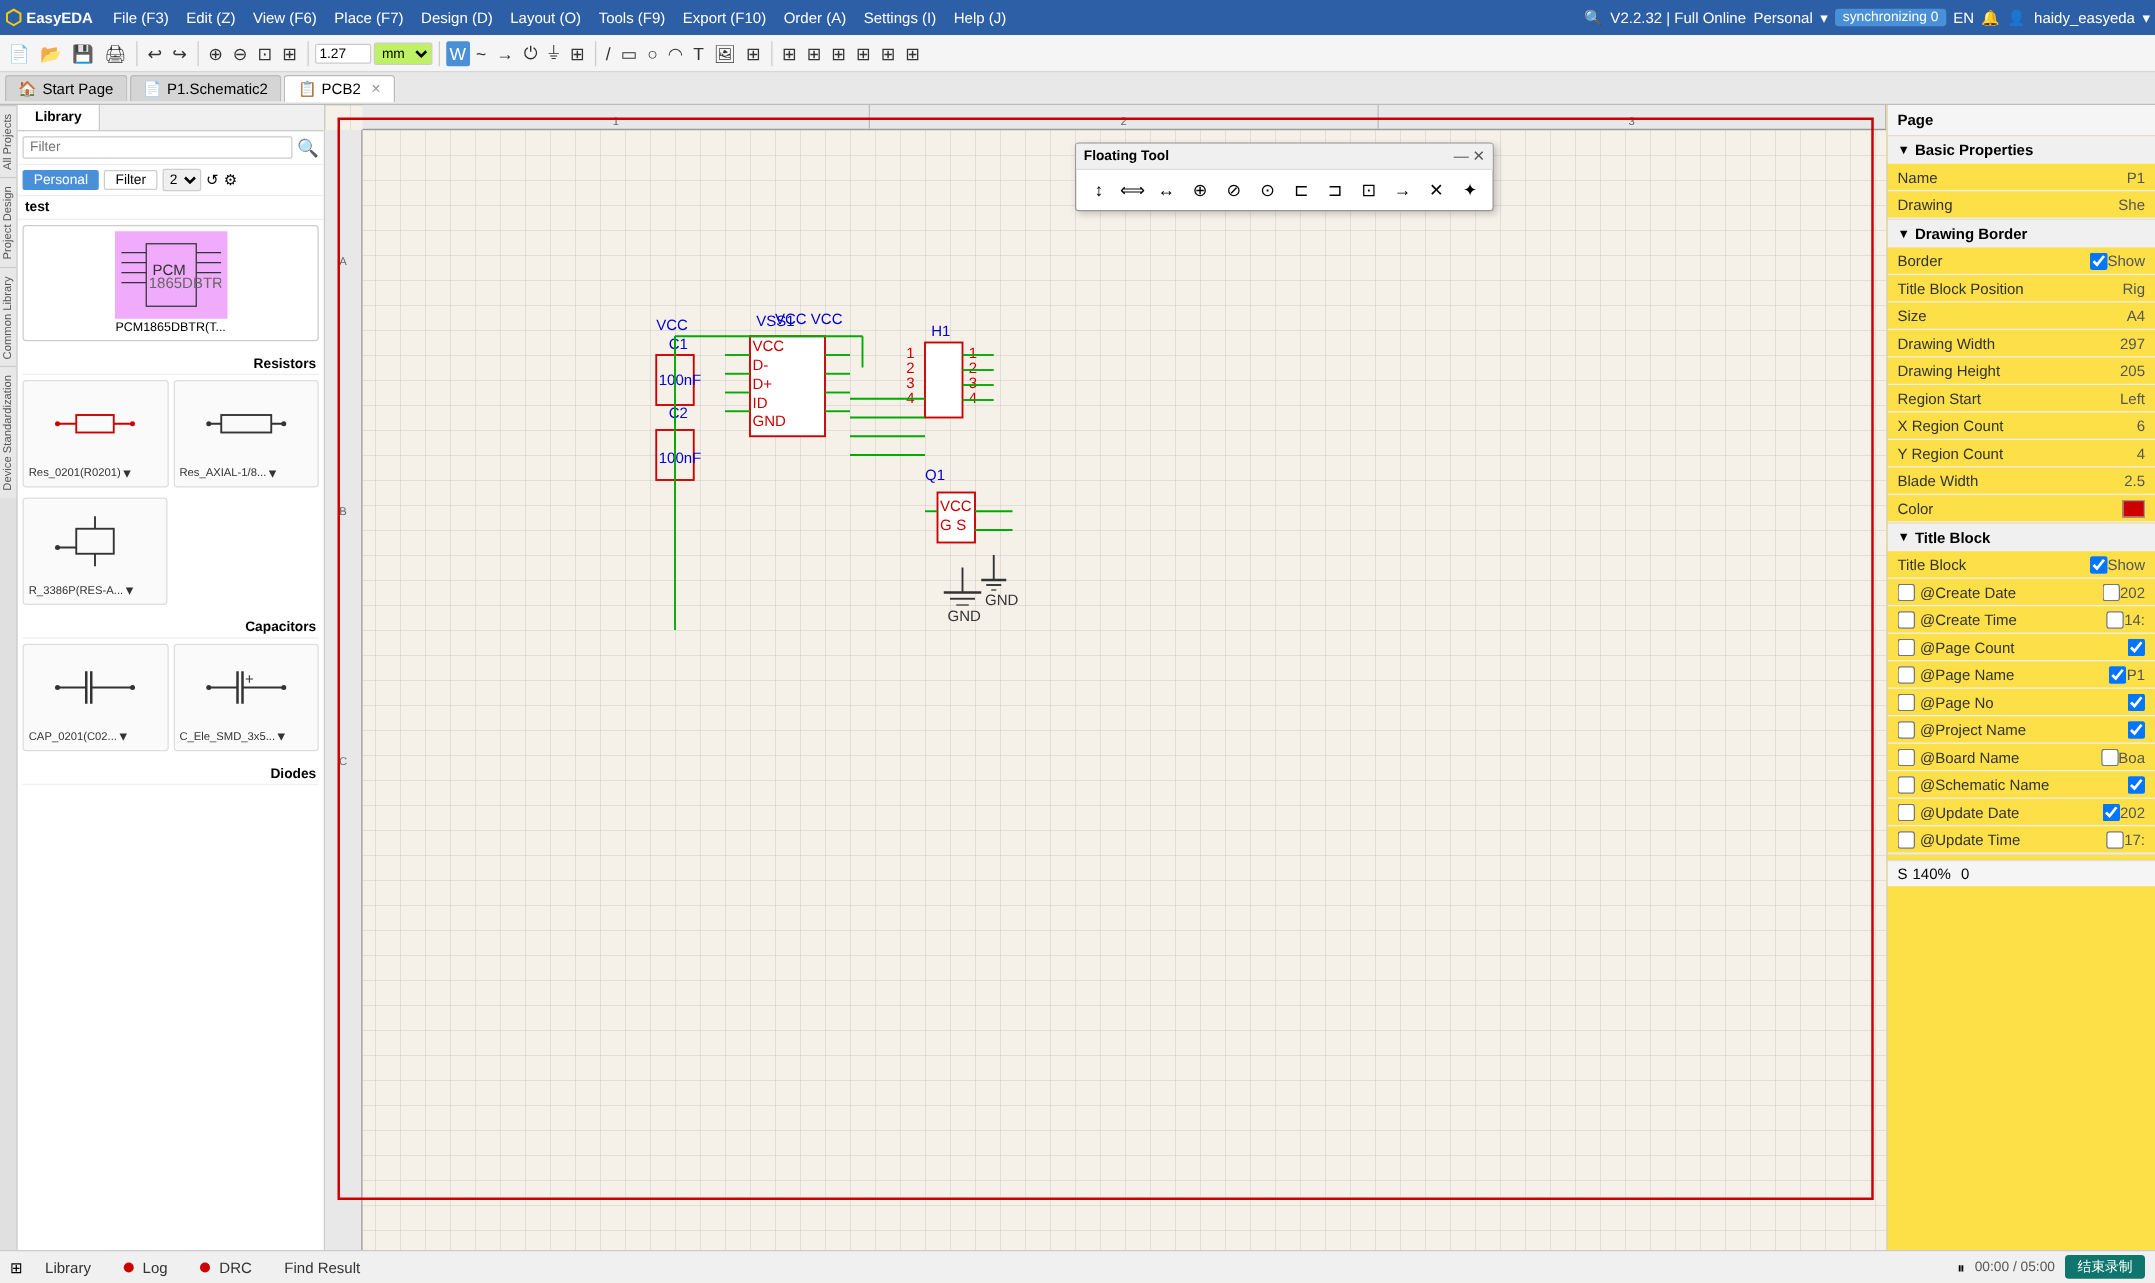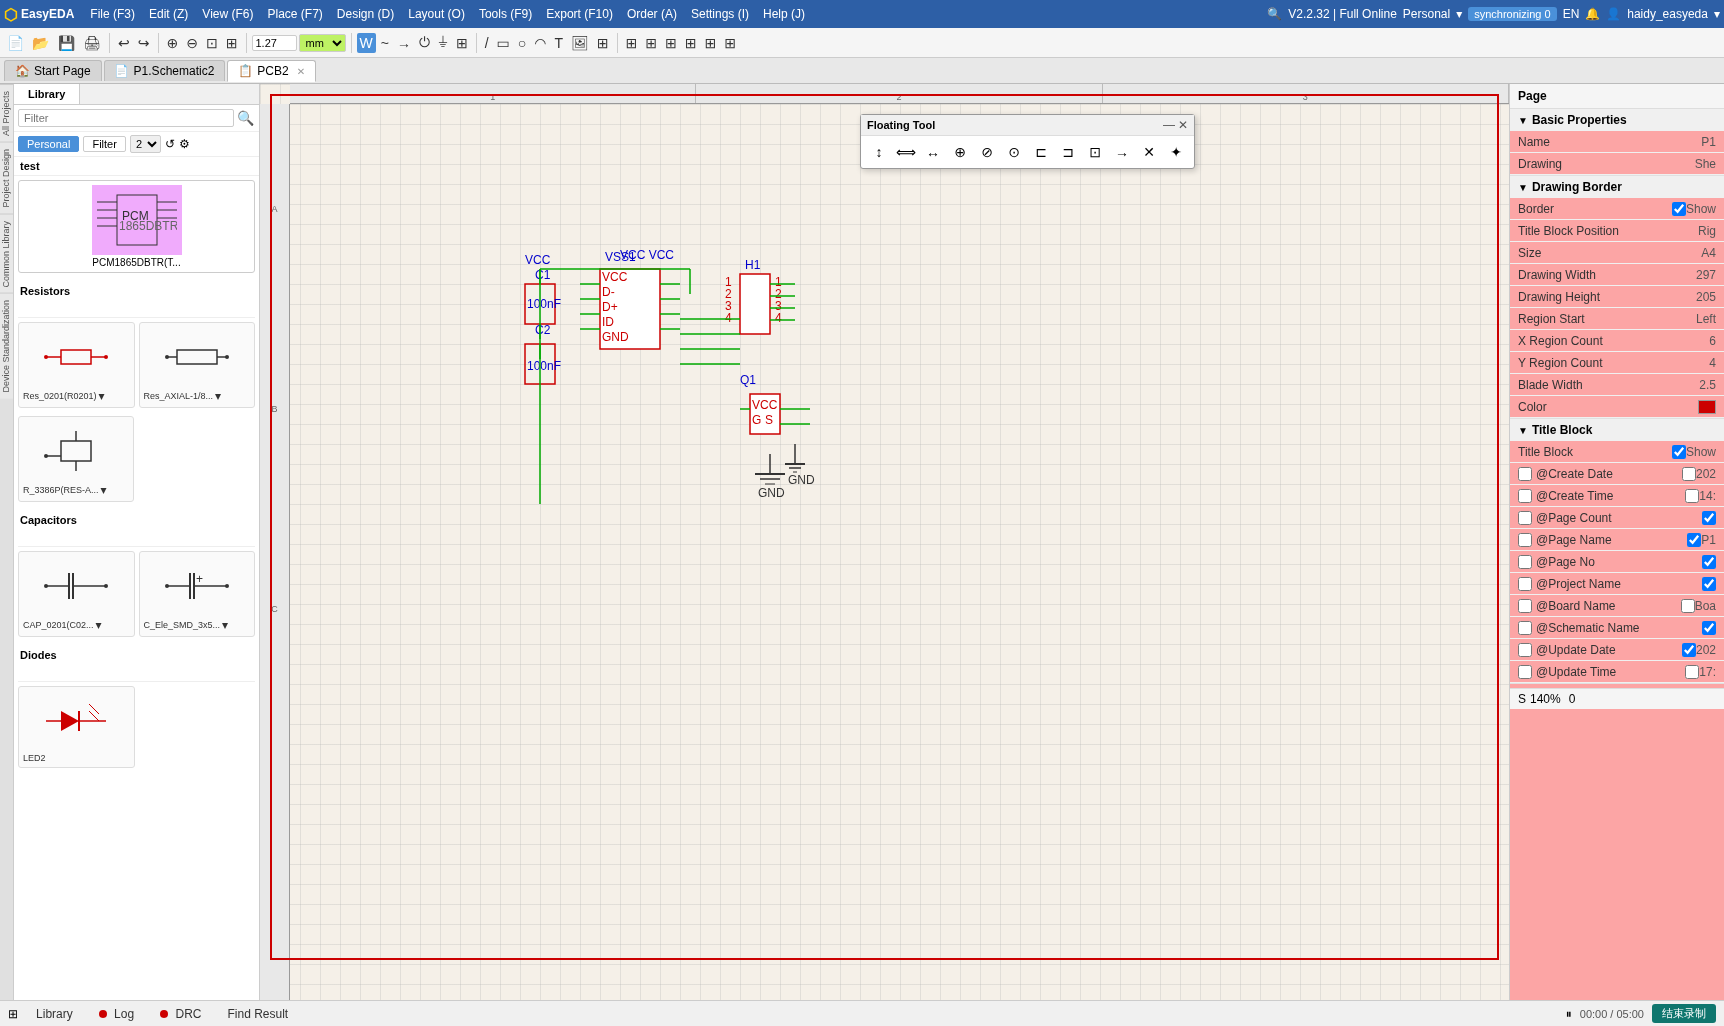--- a/index.html
+++ b/index.html
@@ -48,21 +48,21 @@
     #lib-tabs { display: flex; background: #f0f0f0; border-bottom: 1px solid #ccc; }
     .lib-tab { padding: 4px 14px; font-size: 11px; cursor: pointer; border-right: 1px solid #ccc; }
     .lib-tab.active { background: white; font-weight: bold; }
     #lib-filter { display: flex; align-items: center; padding: 4px; border-bottom: 1px solid #eee; gap: 4px; }
     #lib-filter input { flex: 1; border: 1px solid #ccc; border-radius: 2px; padding: 2px 5px; font-size: 11px; }
     #lib-source { display: flex; align-items: center; padding: 3px 4px; border-bottom: 1px solid #eee; gap: 4px; }
     .src-btn { font-size: 11px; padding: 1px 8px; border: 1px solid #ccc; border-radius: 2px; cursor: pointer; background: white; }
     .src-btn.active { background: #4a90d9; color: white; border-color: #4a90d9; }
     #lib-title { padding: 3px 6px; font-size: 11px; font-weight: bold; border-bottom: 1px solid #eee; }
     #lib-content { flex: 1; overflow-y: auto; padding: 4px; }
-    .lib-section { font-weight: bold; font-size: 11px; padding: 4px 2px 20px; border-bottom: 1px solid #eee; margin-bottom: 4px; }
+    .lib-section { font-weight: bold; font-size: 11px; padding: 4px 2px 2px; border-bottom: 1px solid #eee; margin-bottom: 4px; text-align: right; }
     .lib-grid { display: grid; grid-template-columns: 1fr 1fr; gap: 4px; margin-bottom: 8px; }
     .lib-item { border: 1px solid #ddd; border-radius: 3px; padding: 4px; cursor: pointer; text-align: center; background: #fafafa; }
     .lib-thumb { width: 80px; height: 60px; display: flex; align-items: center; justify-content: center; margin: 0 auto; }
     .lib-label { font-size: 10px; color: #333; margin-top: 2px; display: flex; align-items: center; gap: 2px; }
 
     
     #canvas-area { flex: 1; position: relative; overflow: hidden; background: #f5f0e8; }
     .grid-bg { width: 100%; height: 100%; background-image: 
       linear-gradient(rgba(180,180,180,0.3) 1px, transparent 1px),
       linear-gradient(90deg, rgba(180,180,180,0.3) 1px, transparent 1px);
@@ -80,21 +80,21 @@
       z-index: 100;
     }
     #ft-header { display: flex; align-items: center; justify-content: space-between; padding: 3px 6px;
       background: #f0f0f0; border-bottom: 1px solid #ddd; cursor: move; }
     #ft-title { font-size: 11px; font-weight: bold; }
     #ft-controls { display: flex; gap: 3px; }
     #ft-tools { display: flex; padding: 4px 6px; gap: 3px; }
     .ft-btn { width: 24px; height: 24px; border: none; background: none; cursor: pointer; display: flex; align-items: center; justify-content: center; font-size: 14px; border-radius: 2px; }
 
     
-    #right-panel { width: 215px; background: #fca5a5; border-left: 1px solid #ccc; overflow-y: auto; font-size: 11px; }
+    #right-panel { width: 215px; background: #fde047; border-left: 1px solid #ccc; overflow-y: auto; font-size: 11px; }
     #rp-header { padding: 5px 8px; font-weight: bold; font-size: 12px; border-bottom: 1px solid #ddd; background: #f5f5f5; }
     .rp-section { border-bottom: 1px solid #e0e0e0; }
     .rp-section-header { display: flex; align-items: center; padding: 4px 8px; background: #f0f0f0; cursor: pointer; font-weight: bold; font-size: 11px; }
     .rp-section-arrow { margin-right: 4px; font-size: 10px; }
     .rp-row { display: flex; align-items: center; padding: 3px 8px; border-bottom: 1px solid #f0f0f0; min-height: 22px; }
     .rp-label { flex: 1; color: #333; white-space: nowrap; }
     .rp-value { color: #555; text-align: right; white-space: nowrap; overflow: hidden; max-width: 90px; text-overflow: ellipsis; }
     .rp-checkbox { width: 14px; height: 14px; margin: 0; }
     .color-swatch { width: 18px; height: 14px; background: #cc0000; border: 1px solid #999; display: inline-block; }
 
@@ -332,35 +332,20 @@
           </div>
           <div class="lib-label">
             <span style="font-size:9px;">C_Ele_SMD_3x5...</span>
               <span>▾</span>
           </div>
         </div>
       </div>
 
       <div class="lib-section">Diodes</div>
       <div class="lib-grid">
-        <div class="lib-item">
-          <div class="lib-thumb">
-            <svg width="70" height="50">
-              <line x1="5" y1="25" x2="20" y2="25" stroke="#cc0000" stroke-width="1.5"></line>
-              <polygon points="20,15 20,35 38,25" fill="#cc0000"></polygon>
-              <line x1="38" y1="15" x2="38" y2="35" stroke="#cc0000" stroke-width="2"></line>
-              <line x1="38" y1="25" x2="65" y2="25" stroke="#cc0000" stroke-width="1.5"></line>
-              <line x1="48" y1="15" x2="58" y2="25" stroke="#cc0000" stroke-width="1"></line>
-              <line x1="48" y1="8" x2="58" y2="18" stroke="#cc0000" stroke-width="1"></line>
-            </svg>
-          </div>
-          <div class="lib-label">
-            <span style="font-size:9px;">LED2</span>
-          </div>
-        </div>
       </div>
     </div>
   </div>
 
   <div id="canvas-area">
 
     <div class="grid-bg"></div>
 
     <div class="ruler-top">
       <div class="ruler-mark">1</div>

